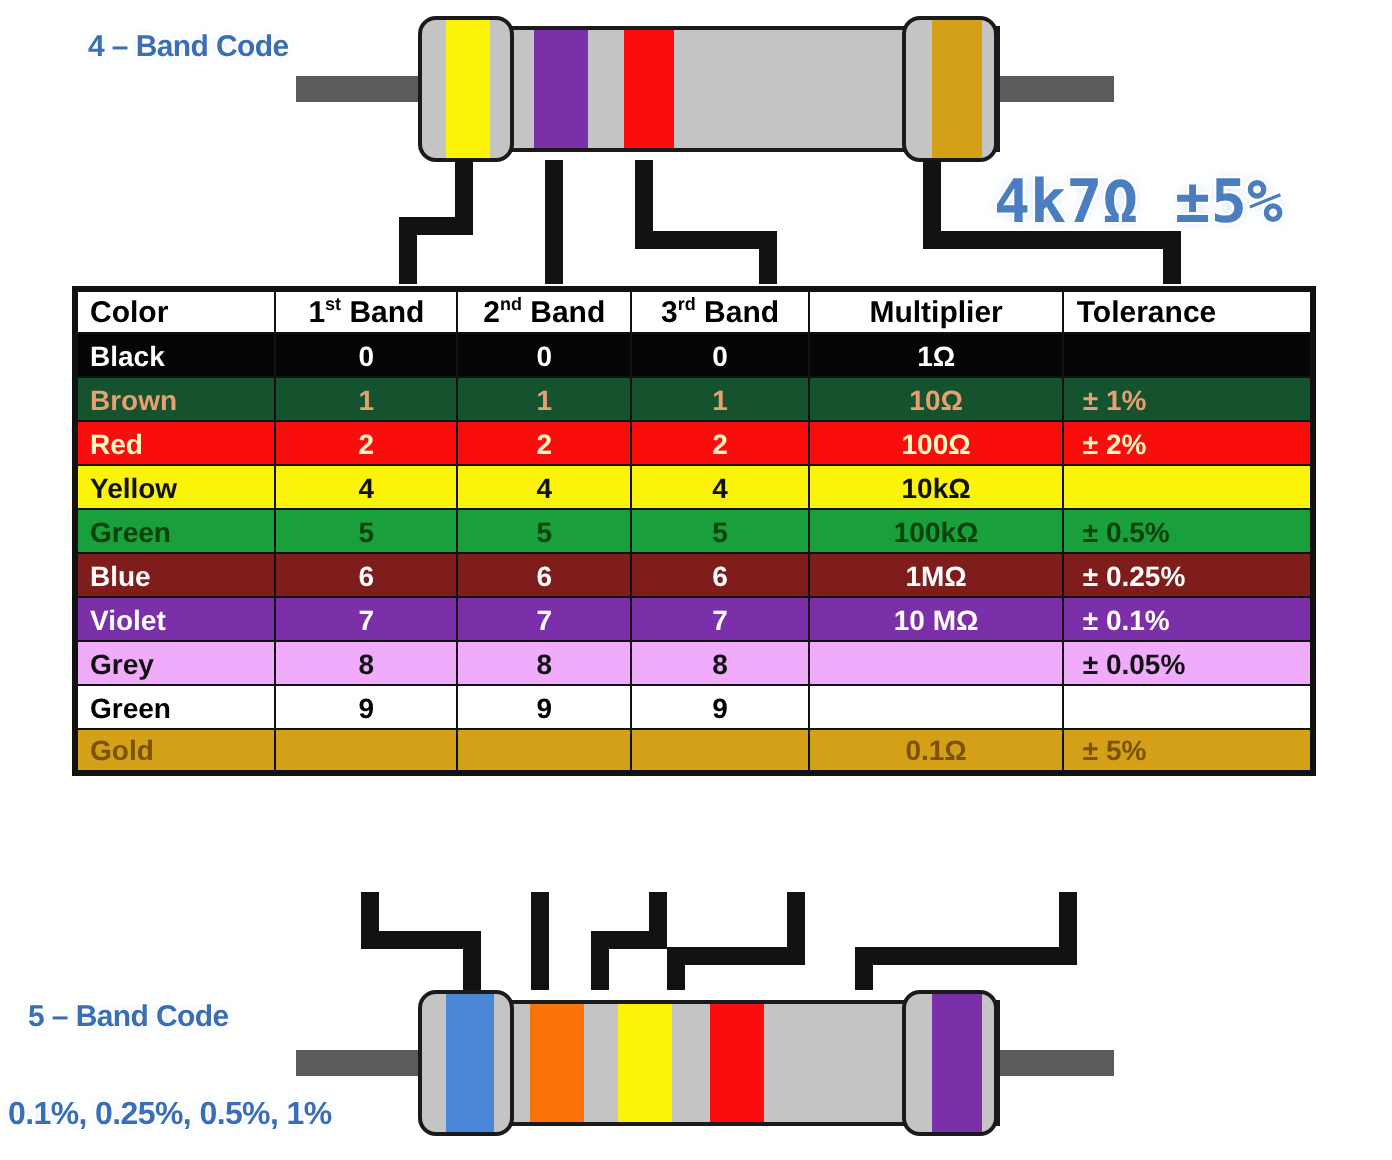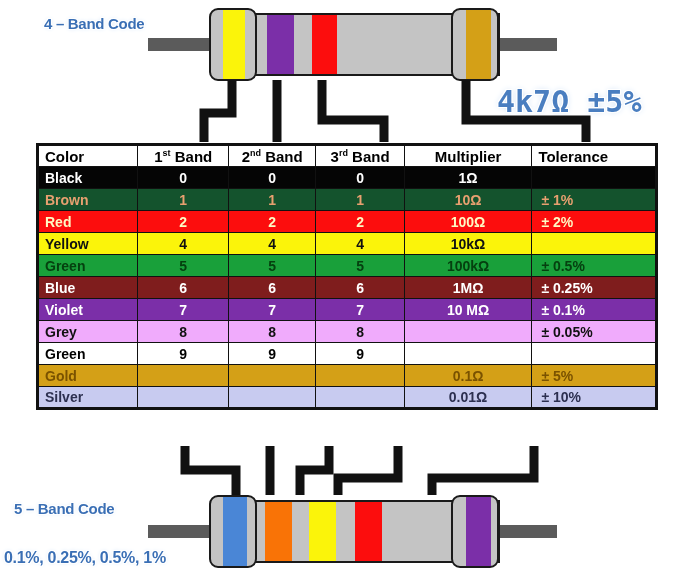--- a/index.html
+++ b/index.html
@@ -190,28 +190,20 @@
           <td class="tol"></td>
         </tr>
         <tr style="background: rgb(212, 160, 23); color: rgb(122, 82, 0);">
           <td class="colorname">Gold</td>
           <td class="num"></td>
           <td class="num"></td>
           <td class="num"></td>
           <td class="mult">0.1Ω</td>
           <td class="tol">± 5%</td>
         </tr>
-        <tr style="background: rgb(200, 203, 240); color: rgb(45, 48, 80);">
-          <td class="colorname">Silver</td>
-          <td class="num"></td>
-          <td class="num"></td>
-          <td class="num"></td>
-          <td class="mult">0.01Ω</td>
-          <td class="tol">± 10%</td>
-        </tr>
       </tbody>
   </table>
 
   <svg class="conn" width="696" height="580">
     <g fill="none" stroke="#111111" stroke-width="9">
       <path d="M185,446 L185,470 L236,470 L236,495"></path>
       <path d="M270,446 L270,495"></path>
       <path d="M329,446 L329,470 L300,470 L300,495"></path>
       <path d="M398,446 L398,478 L338,478 L338,495"></path>
       <path d="M534,446 L534,478 L432,478 L432,495"></path>

